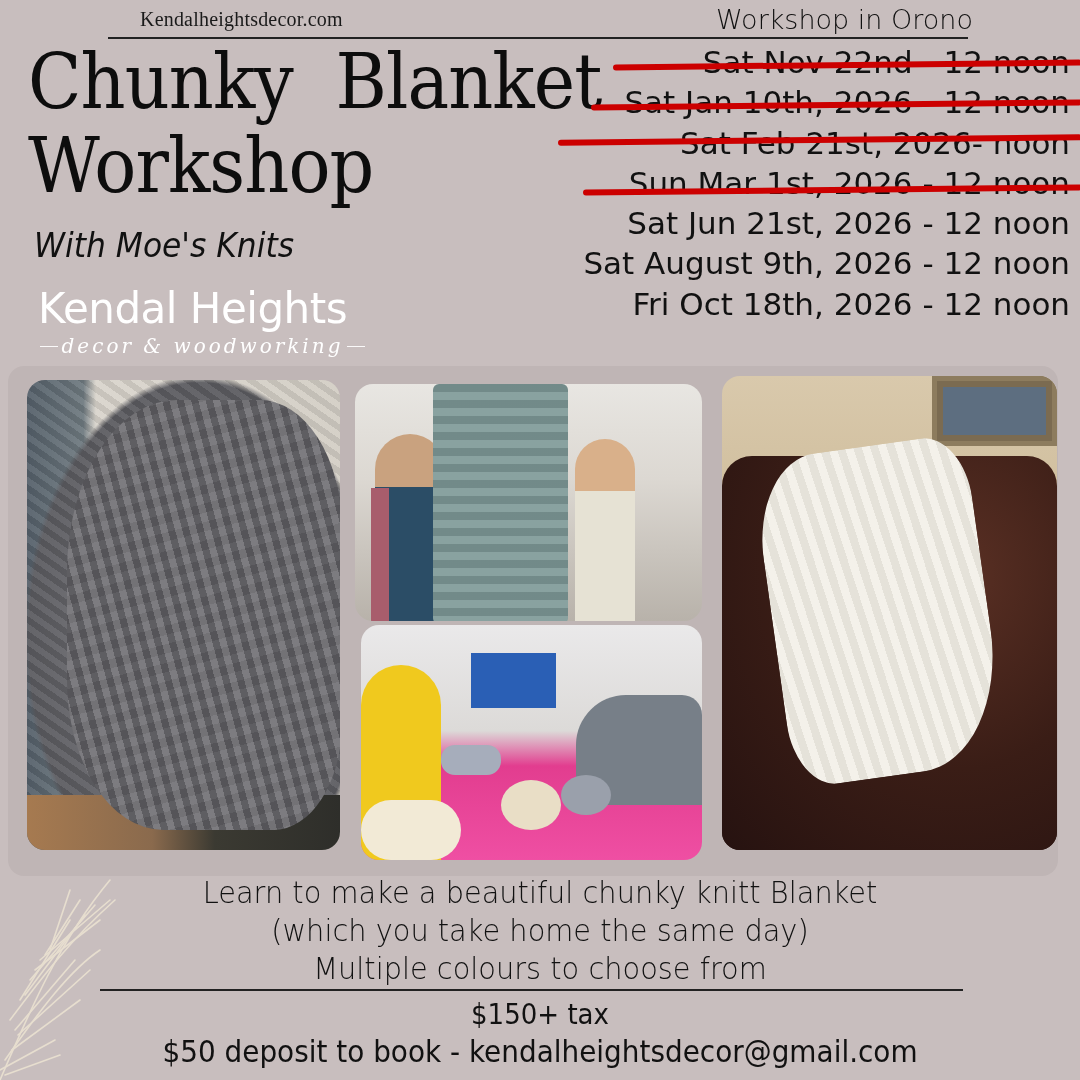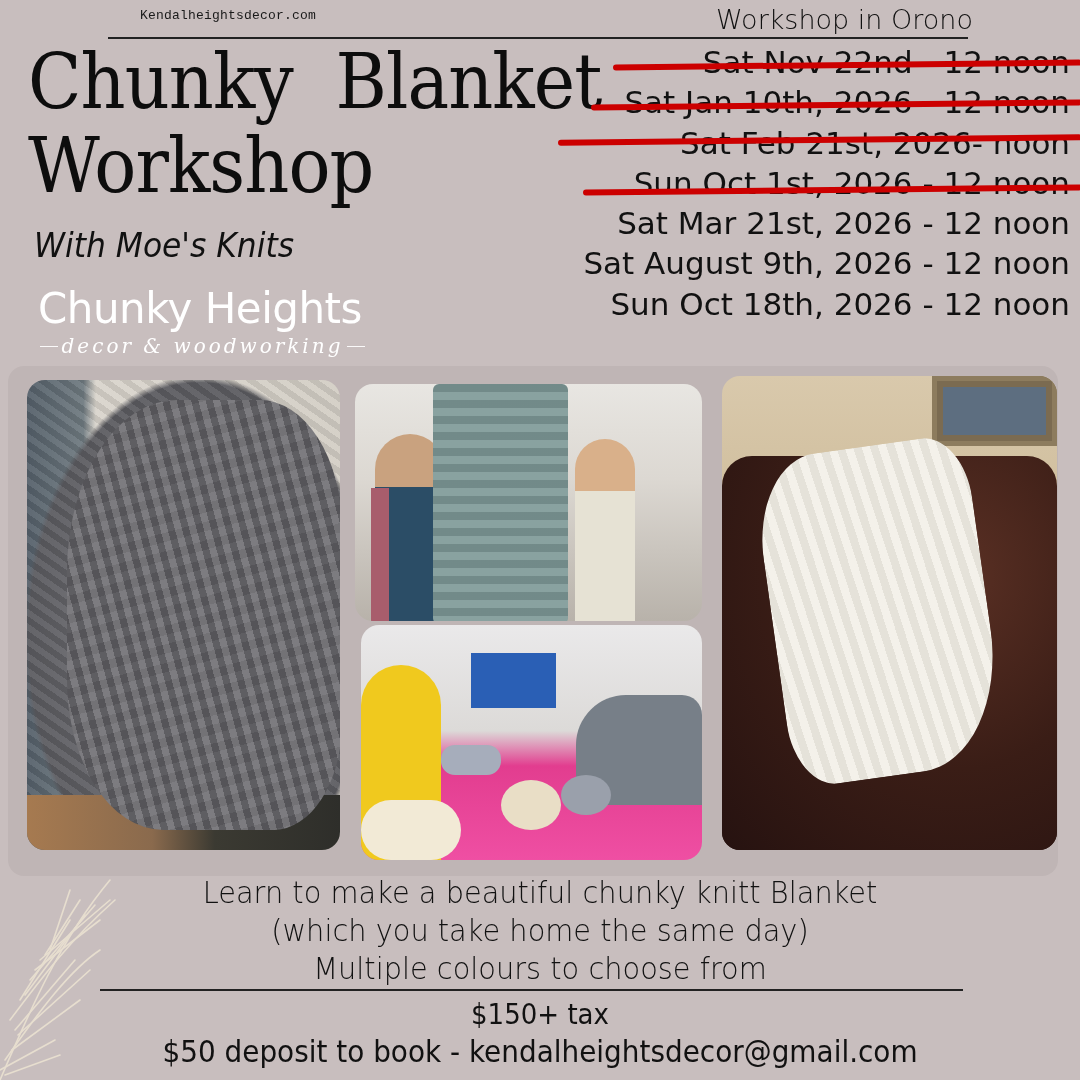--- a/index.html
+++ b/index.html
@@ -8,22 +8,22 @@
       background: #c8bebe;
       position: relative;
       font-family: "Liberation Sans", sans-serif;
       color: #111;
     }
     .abs { position: absolute; }
 
     
     .website {
       left: 140px; top: 8px;
-      font-size: 13px; letter-spacing: 0.2px;
-      font-family: Liberation Mono, monospace;
+      font-size: 20px; letter-spacing: 0.2px;
+      font-family: Liberation Serif, serif;
       color: #1a1a1a;
     }
     .rule-top {
       left: 108px; top: 37px; width: 860px; height: 2px; background: #222;
     }
     .location {
       left: 716px; top: 4px;
       font-size: 27px;
       font-family: "DejaVu Sans", sans-serif;
       font-weight: 300;
@@ -185,52 +185,52 @@
 <div class="abs rule-top"></div>
 <div class="abs location">Workshop in Orono</div>
 
 <div class="abs title">
   <div style="white-space:pre;">Chunky  Blanket</div>
   <div>Workshop</div>
 </div>
 
 <div class="abs subtitle">With Moe's Knits</div>
 
-<div class="abs logo-main">Chunky Heights</div>
+<div class="abs logo-main">Kendal Heights</div>
 <div class="abs logo-sub">
   <span class="swash"></span>
   <span>decor &amp; woodworking</span>
   <span class="swash"></span>
 </div>
 
 <div class="abs dates">
   <div class="date-item struck s1">
     <span>Sat Nov 22nd - 12 noon</span>
     <span class="strike"></span>
   </div>
   <div class="date-item struck s2">
     <span>Sat Jan 10th, 2026 - 12 noon</span>
     <span class="strike"></span>
   </div>
   <div class="date-item struck s3">
     <span>Sat Feb 21st, 2026- noon</span>
     <span class="strike"></span>
   </div>
   <div class="date-item struck s4">
-    <span>Sun Oct 1st, 2026 - 12 noon</span>
+    <span>Sun Mar 1st, 2026 - 12 noon</span>
     <span class="strike"></span>
   </div>
   <div class="date-item">
-    <span>Sat Mar 21st, 2026 - 12 noon</span>
+    <span>Sat Jun 21st, 2026 - 12 noon</span>
   </div>
   <div class="date-item">
     <span>Sat August 9th, 2026 - 12 noon</span>
   </div>
   <div class="date-item">
-    <span>Sun Oct 18th, 2026 - 12 noon</span>
+    <span>Fri Oct 18th, 2026 - 12 noon</span>
   </div>
 </div>
 
 <div class="abs panel"></div>
 
 <div class="photo photo-grey" title="Grey chunky knit blanket draped over a beige armchair">
   <div class="floor"></div>
   <div class="blanket"></div>
 </div>
 

